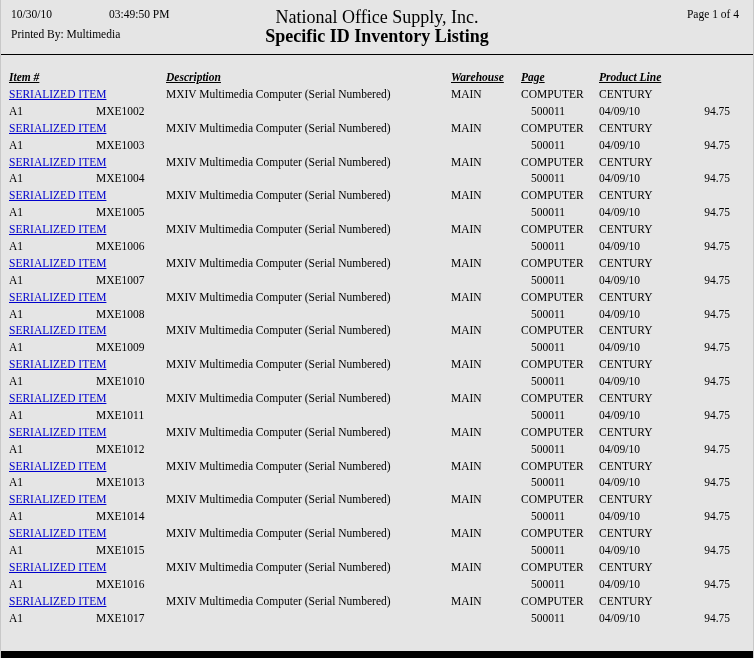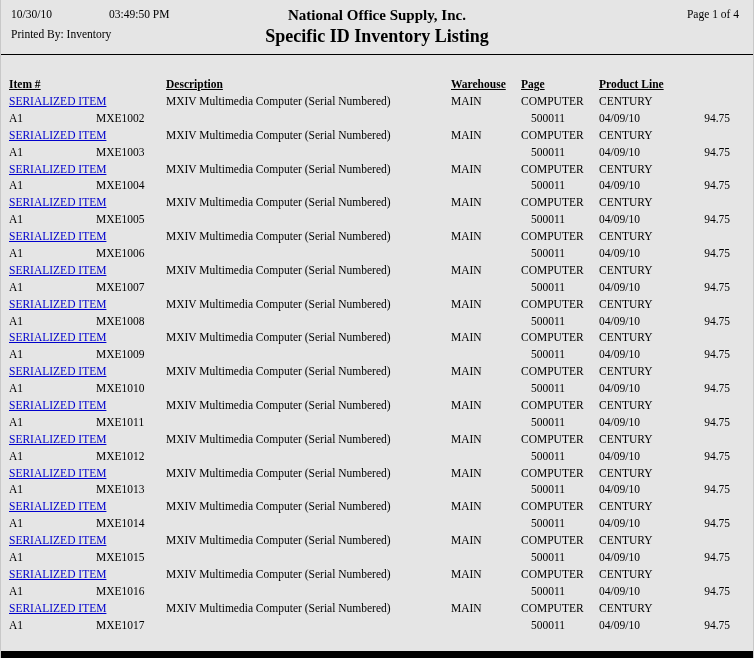--- a/index.html
+++ b/index.html
@@ -16,32 +16,32 @@
     background: #e5e5e5;
     border-left: 1px solid #c8c8c8;
     border-right: 1px solid #c8c8c8;
     overflow: hidden;
   }
   
   .hdr { position: relative; height: 55px; border-bottom: 1px solid #000; }
   .abs { position: absolute; white-space: nowrap; }
   .hdr-date { left: 10px; top: 8px; }
   .hdr-time { left: 88px; top: 8px; margin-left: 20px; }
-  .hdr-company { left: 0; right: 0; top: 7px; text-align: center; font-weight: bold; font-size: 15px; }
+  .hdr-company { left: 0; right: 0; top: 7px; text-align: center; font-weight: normal; font-size: 18px; }
   .hdr-page { right: 14px; top: 8px; text-align: center; }
   .hdr-printedby { left: 10px; top: 28px; }
   .hdr-title { left: 0; right: 0; top: 26px; text-align: center; font-weight: bold; font-size: 18px; }
   
   .grid {
     display: grid;
     grid-template-columns: 82px 75px 285px 70px 78px 88px 1fr;
     padding-left: 8px; padding-right: 23px;
     white-space: nowrap;
   }
-  .headers { margin-top: 21px; }
+  .headers { margin-top: 14px; font-style: italic; }
   .hline { height: 17px; line-height: 17px; font-weight: bold; }
   .line  { height: 16.9px; line-height: 16.9px; }
   .u { text-decoration: underline; }
   .span2 { grid-column: 1 / 3; }
   .right { text-align: right; }
   .serial { padding-left: 5px; }
   .txn { padding-left: 10px; }
   .link {
     grid-column: 1 / 3;
     color: var(--link-color, #0000cc);
@@ -56,21 +56,21 @@
 </head>
 <body>
 
 <div class="page">
 
   <div class="hdr">
     <span class="abs hdr-date">10/30/10</span>
     <span class="abs hdr-time">03:49:50 PM</span>
     <div class="abs hdr-company">National Office Supply, Inc.</div>
     <span class="abs hdr-page">Page 1 of 4</span>
-    <span class="abs hdr-printedby">Printed By: Inventory</span>
+    <span class="abs hdr-printedby">Printed By: Multimedia</span>
     <div class="abs hdr-title">Specific ID Inventory Listing</div>
   </div>
 
   <div class="headers">
     <div class="grid hline">
       <span class="span2"><span class="u">Item #</span></span>
       <span><span class="u">Description</span></span>
       <span><span class="u">Warehouse</span></span>
       <span><span class="u">Page</span></span>
       <span><span class="u">Product Line</span></span>

